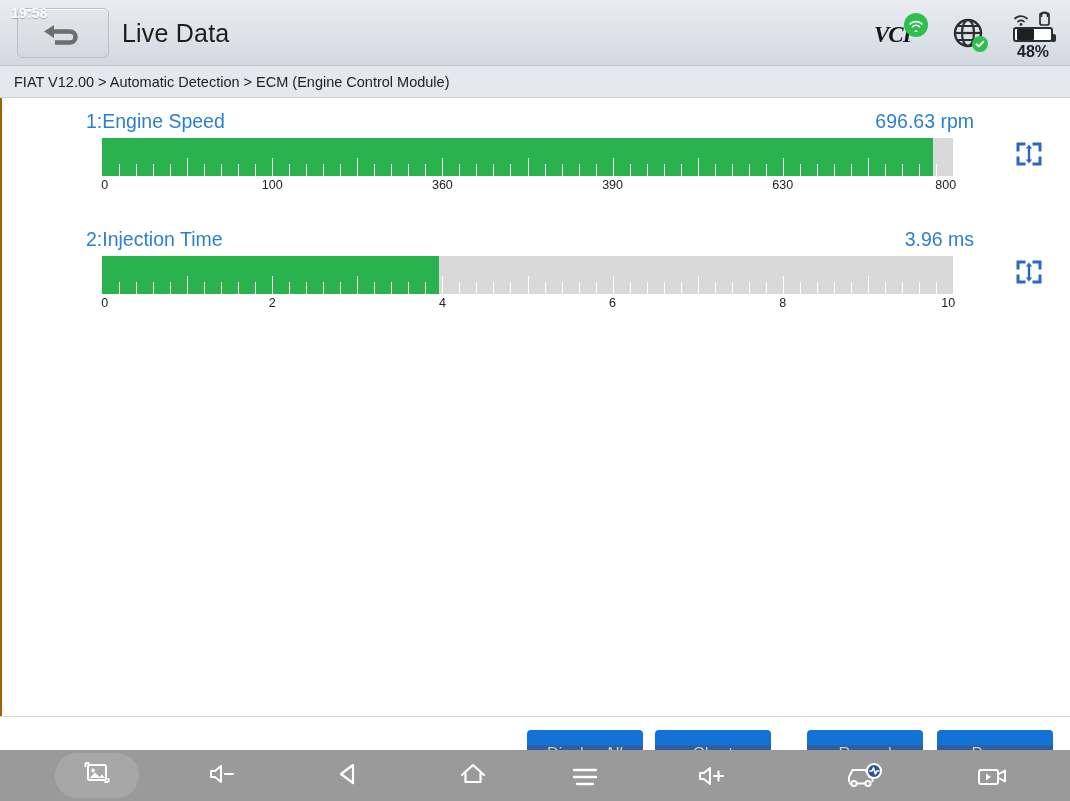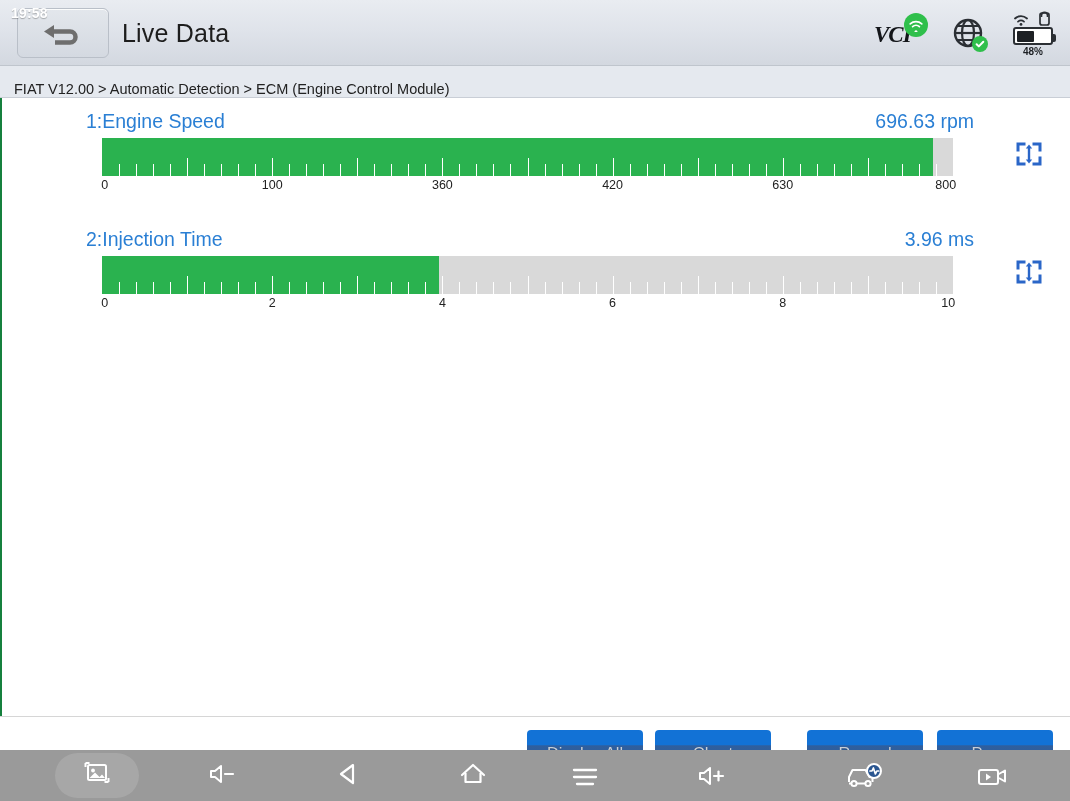--- a/index.html
+++ b/index.html
@@ -62,36 +62,36 @@
   .batt-body {
     position:relative; width:40px; height:19px;
     border:2px solid #2b2f34; border-radius:3px; background:#fff;
     display:flex; align-items:center;
   }
   .batt-body::after {
     content:""; position:absolute; right:-5px; top:5px; width:4px; height:8px;
     background:#2b2f34; border-radius:0 2px 2px 0;
   }
   .batt-fill { height:11px; background:#1d2024; margin-left:2px; border-radius:1px; }
-  .batt-pct { font-size:10px; font-weight:bold; color:#1d2024; margin-top:1px; }
+  .batt-pct { font-size:16px; font-weight:bold; color:#1d2024; margin-top:1px; }
 
   
   .breadcrumb {
     position:absolute; left:0; top:66px; width:1070px; height:32px;
     background:#e5e9ef; border-bottom:1px solid #c9ced6;
-    display:flex; align-items:flex-end;
+    display:flex; align-items:center;
   }
   .breadcrumb span {
     padding-left:14px; font-size:14.5px; color:#222;
   }
 
   
   .content {
     position:absolute; left:0; top:98px; width:1070px; height:618px;
-    background:#ffffff; border-left:2px solid #15803d;
+    background:#ffffff; border-left:2px solid #a16207;
   }
   .gauge-row { position:relative; width:1070px; }
   .gauge-head {
     position:relative; height:34px;
     display:flex; align-items:center; justify-content:space-between;
     padding-left:84px; padding-right:98px;
   }
   .gauge-name { font-size:19.5px; color:#2a7fd4; }
   .gauge-value { font-size:19.5px; color:#2a7fd4; }
   .bar-area { position:relative; margin-left:100px; width:851px; }
@@ -282,21 +282,21 @@
                 <div class="tick minor" style="left: 92%;"></div>
                 <div class="tick minor" style="left: 94%;"></div>
                 <div class="tick minor" style="left: 96%;"></div>
                 <div class="tick minor" style="left: 98%;"></div>
               </div>
             </div>
             <div class="axis">
               <div class="axis-label" style="left: 0%; transform: translateX(-10%);">0</div>
               <div class="axis-label" style="left: 20%;">100</div>
               <div class="axis-label" style="left: 40%;">360</div>
-              <div class="axis-label" style="left: 60%;">420</div>
+              <div class="axis-label" style="left: 60%;">390</div>
               <div class="axis-label" style="left: 80%;">630</div>
               <div class="axis-label" style="left: 100%; transform: translateX(-85%);">800</div>
             </div>
           </div>
           <div class="expand-btn" style="top: 36px;">
             <span><svg width="30" height="28" viewBox="0 0 30 28">
                 <path d="M4 4 H10 M4 4 V10 M26 4 H20 M26 4 V10" fill="none" stroke="#2a66c8" stroke-width="3" stroke-linecap="square"></path>
                 <path d="M4 24 H10 M4 24 V18 M26 24 H20 M26 24 V18" fill="none" stroke="#2a66c8" stroke-width="3" stroke-linecap="square"></path>
                 <line x1="15" y1="7" x2="15" y2="21" stroke="#2a66c8" stroke-width="2.4"></line>
                 <path d="M15 4.5 L11.8 8.5 H18.2 Z" fill="#2a66c8"></path>

